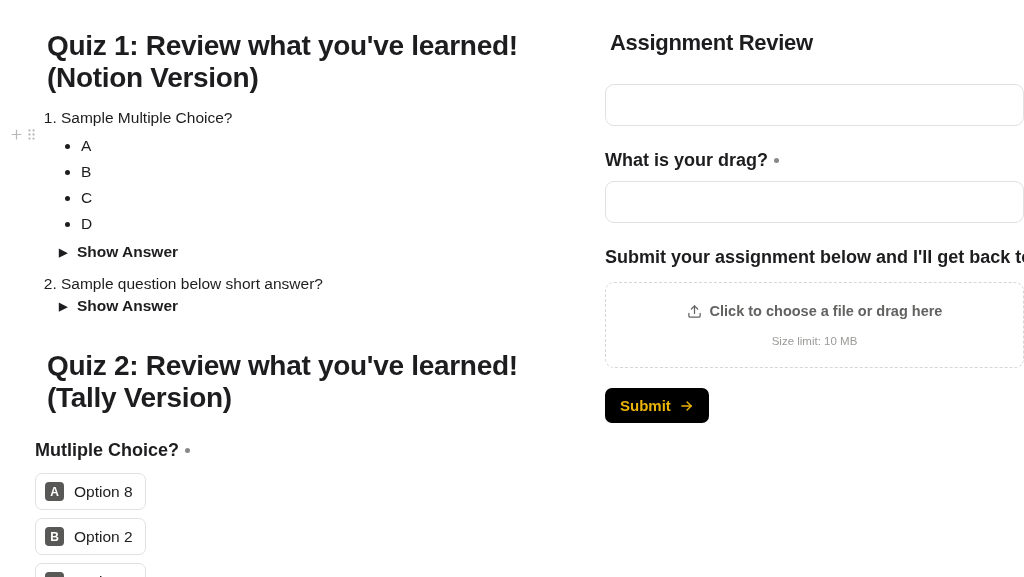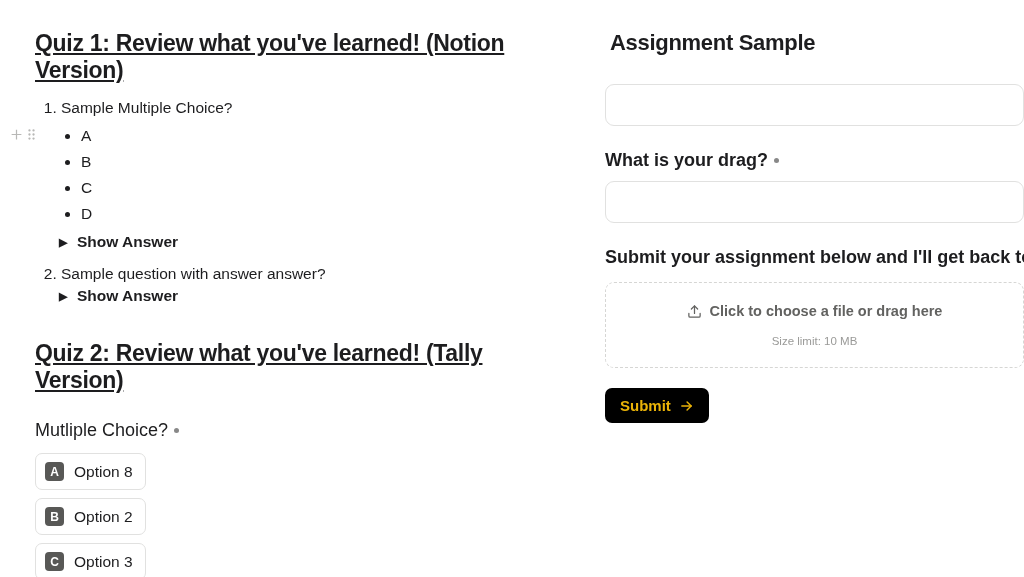--- a/index.html
+++ b/index.html
@@ -35,25 +35,24 @@
     left: 10px;
     top: 98px;
     display: flex;
     align-items: center;
     gap: 3px;
     color: #b8b8b6;
   }
   .block-controls svg { display: block; }
 
   h2.quiz-title {
-    font-size: 23px;
-    font-weight: 700;
-    margin: 0 0 12px 0;
+    font-size: 28px;
+    font-weight: 700;
+    margin: 0 0 12px 12px;
     letter-spacing: -0.3px;
-    text-decoration: underline;
   }
   h2.upload-title {
     font-size: 22px;
     font-weight: 700;
     margin: 0 0 28px 0;
     letter-spacing: -0.3px;
     padding-left: 5px;
   }
 
   ol.quiz-list {
@@ -86,21 +85,21 @@
     width: 12px;
     color: #1d1d1f;
   }
 
   
   .tally-q {
     margin-top: 26px;
   }
   .tally-q-title {
     font-size: 18px;
-    font-weight: 400;
+    font-weight: 700;
     margin: 0 0 12px 0;
     display: flex;
     align-items: center;
     gap: 6px;
   }
   .req-dot {
     width: 5px;
     height: 5px;
     border-radius: 50%;
     background: #888;
@@ -231,21 +230,21 @@
           <li>B</li>
           <li>C</li>
           <li>D</li>
         </ul>
         <div class="toggle-row">
           <span class="toggle-arrow">▶</span>
           <span>Show Answer</span>
         </div>
       </li>
       <li style="margin-top:4px;">
-        <span>Sample question with answer answer?</span>
+        <span>Sample question below short answer?</span>
         <div class="toggle-row">
           <span class="toggle-arrow">▶</span>
           <span>Show Answer</span>
         </div>
       </li>
     </ol>
 
     <h2 class="quiz-title" style="margin-top:28px;">Quiz 2: Review what you've learned! (Tally Version)</h2>
 
     <div class="tally-q">
@@ -264,21 +263,21 @@
       </div>
       <div class="option-btn">
         <span class="option-key">C</span>
         <span>Option 3</span>
       </div>
 
     </div>
   </div>
 
   <div class="right-col">
-    <h2 class="upload-title">Assignment Sample</h2>
+    <h2 class="upload-title">Assignment Review</h2>
 
     <input class="text-input" type="text" style="">
 
     <div class="field-label">
       <span>What is your drag?</span>
       <span class="req-dot"></span>
     </div>
     <input class="text-input" type="text" style="">
 
     <div class="upload-instr">Submit your assignment below and I'll get back to you soon</div>

